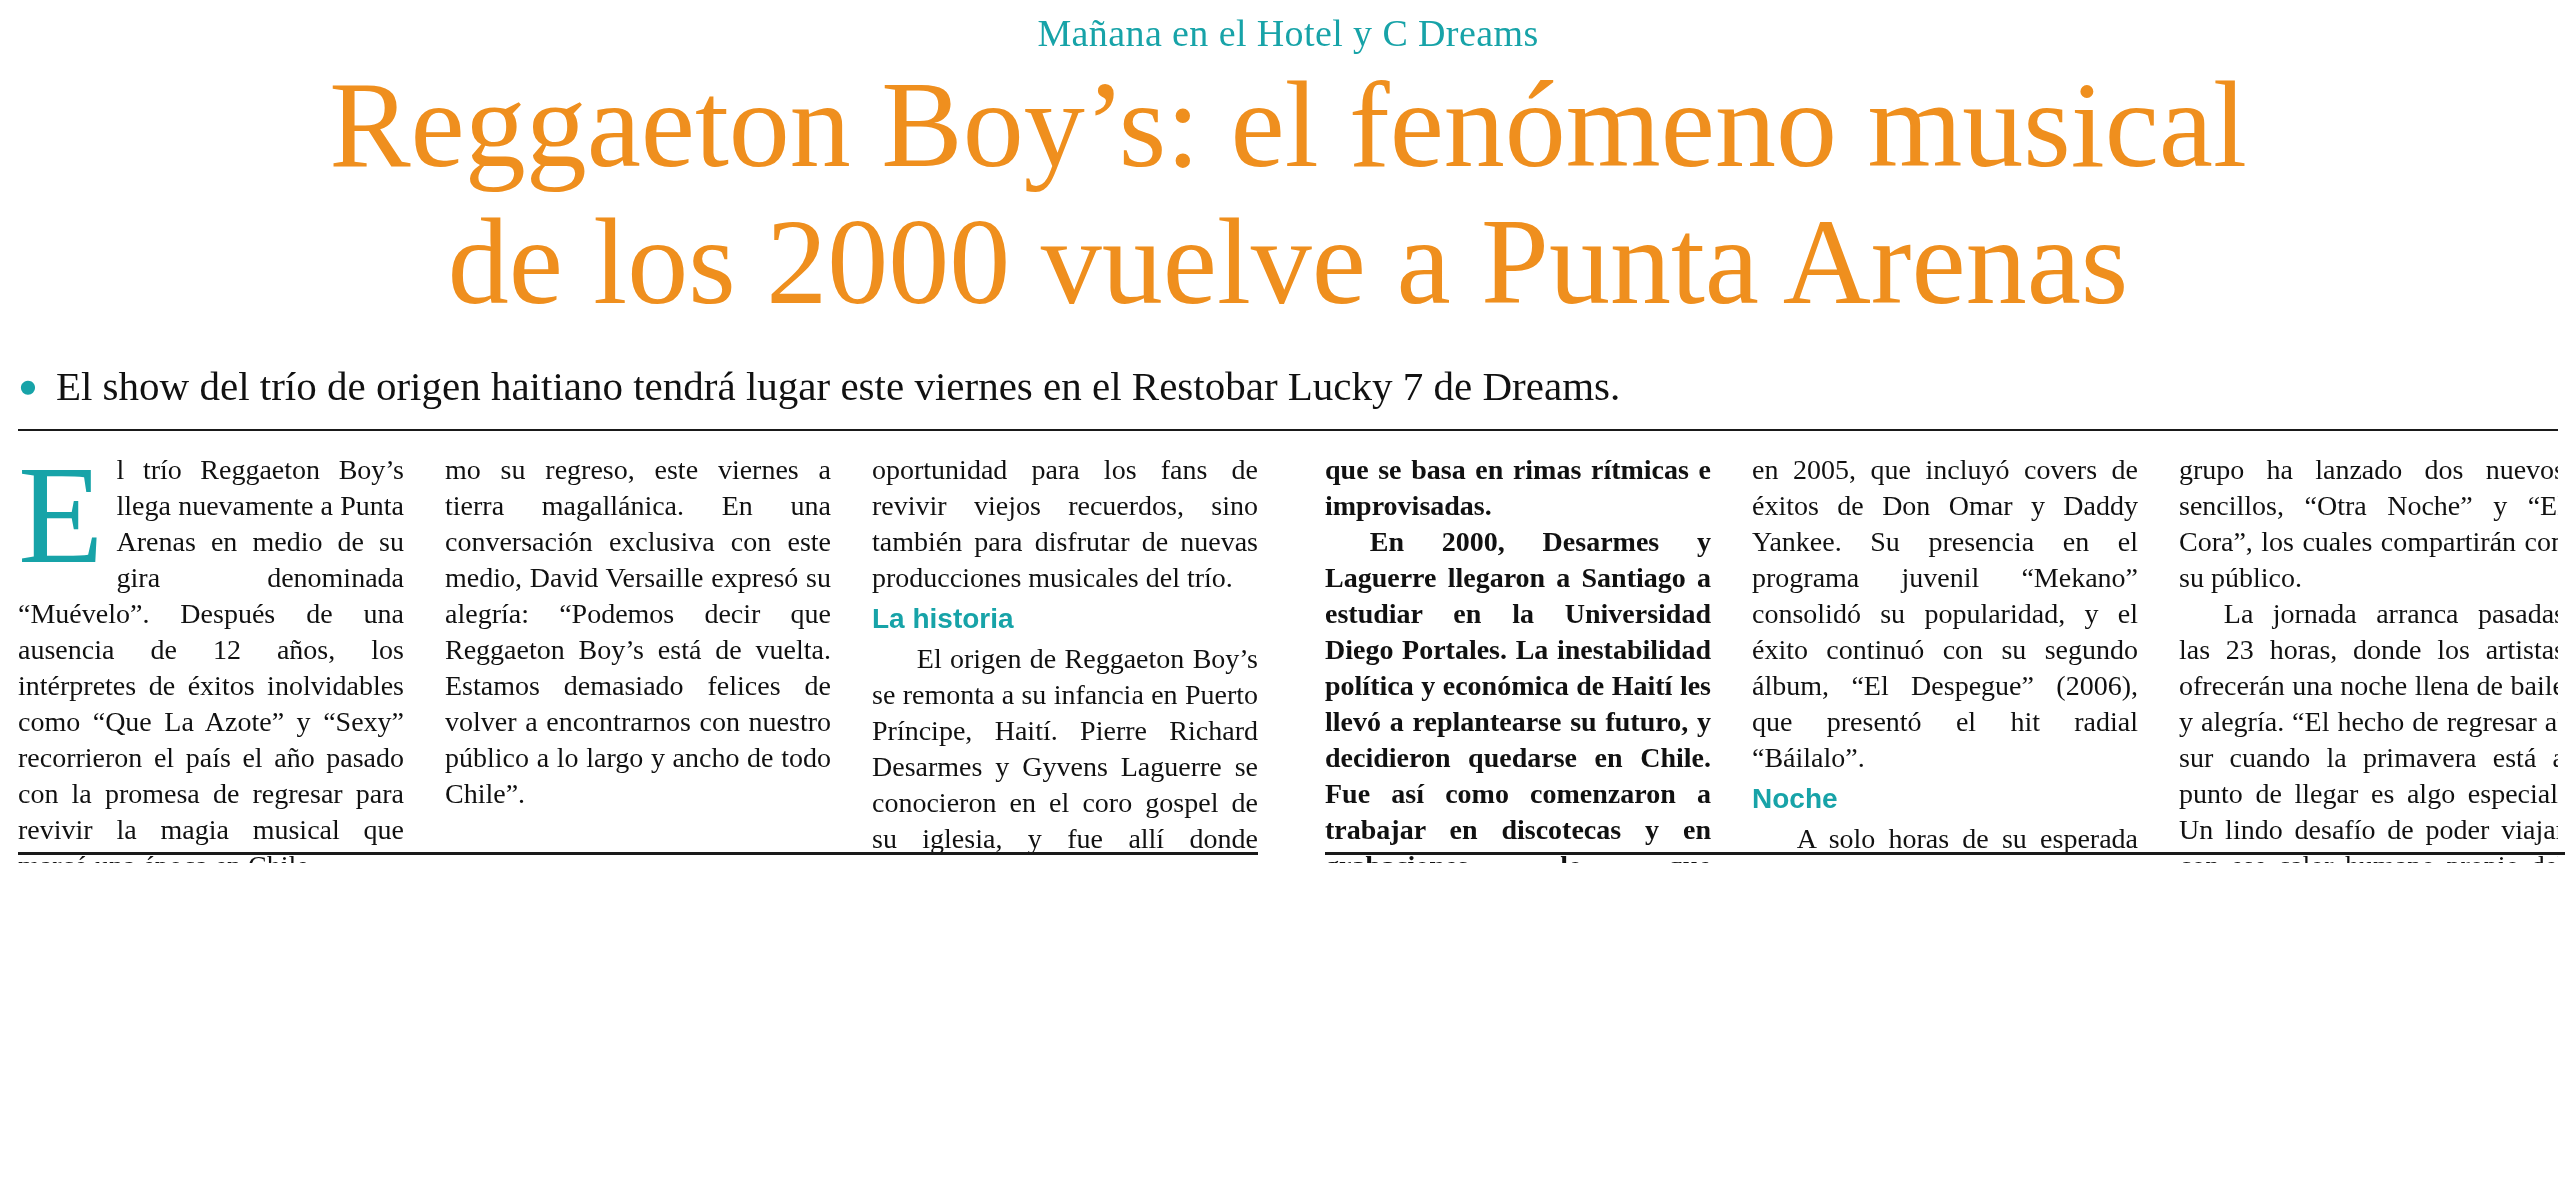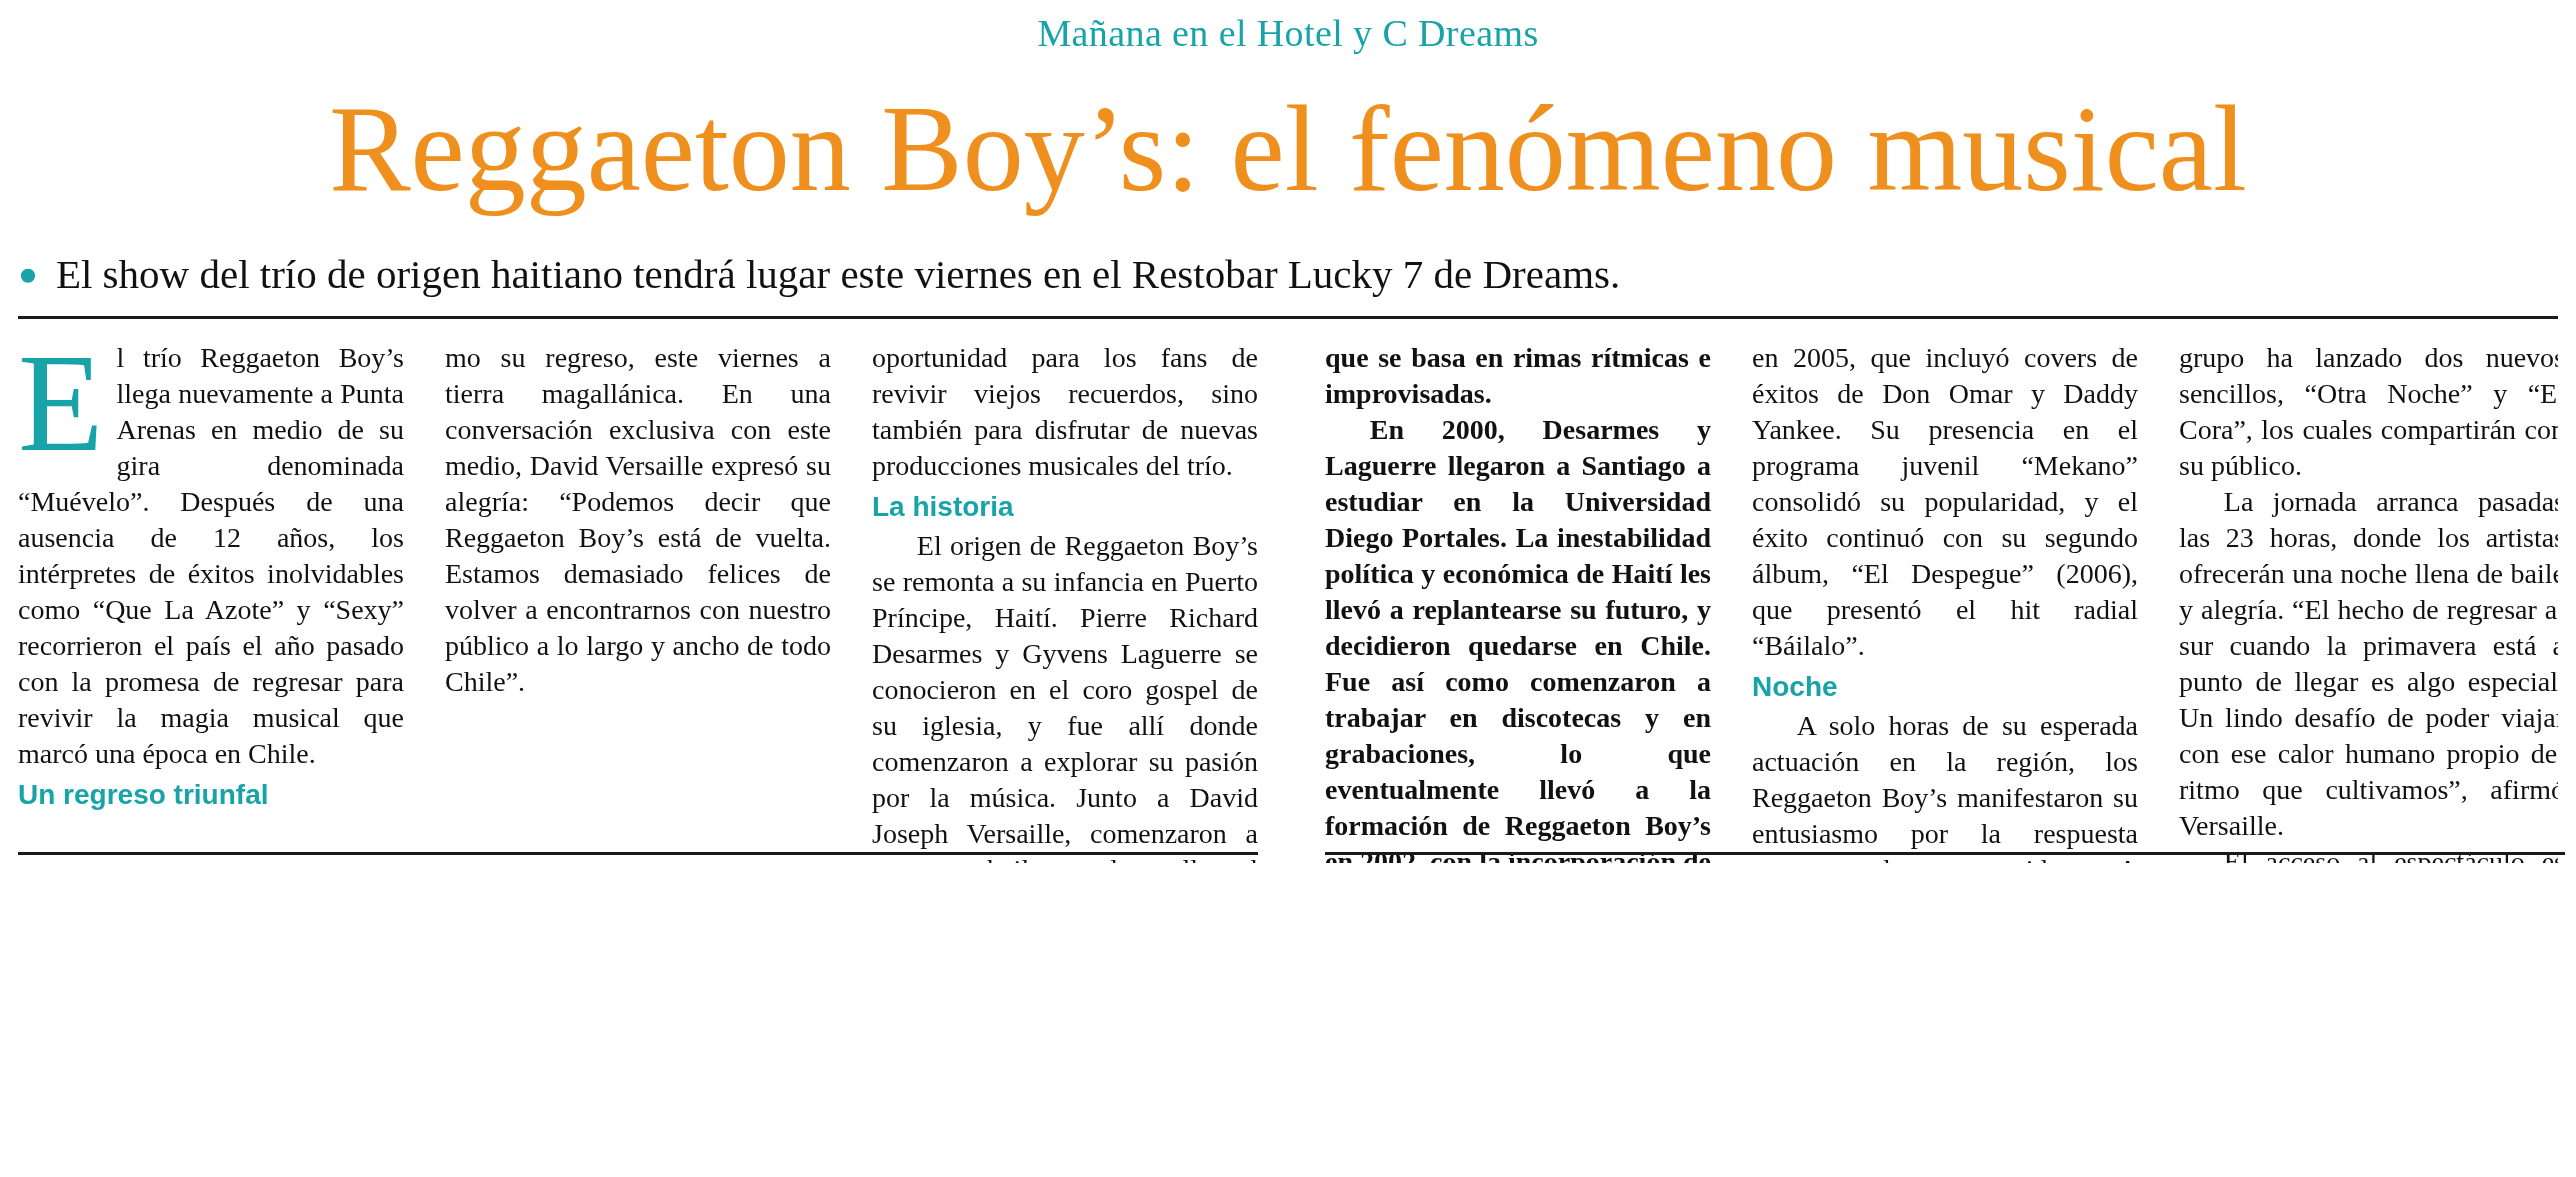--- a/index.html
+++ b/index.html
@@ -18,21 +18,21 @@
     overflow:hidden;
   }
   .kicker {
     text-align:center;
     color:var(--teal, #17a3a8);
     font-size:38px;
     line-height:1.2;
     letter-spacing:0.4px;
   }
   .headline {
-    margin-top:24px;
+    margin-top:0;
     text-align:center;
     color:var(--orange, #ef8f1e);
     font-size:122px;
     line-height:1.12;
     font-weight:normal;
   }
   .subhead-row {
     margin-top:34px;
     display:flex;
     align-items:center;
@@ -101,20 +101,21 @@
 </style>
 </head>
 <body>
 
 <div class="page">
 
   <div class="kicker">Mañana en el Hotel y C Dreams</div>
 
   <h1 class="headline">
     <div>Reggaeton Boy’s: el fenómeno musical</div>
+    <div>de los 2000 vuelve a Punta Arenas</div>
   </h1>
 
   <div class="subhead-row">
     <span class="bullet">●</span>
     <span>El show del trío de origen haitiano tendrá lugar este viernes en el Restobar Lucky 7 de Dreams.</span>
   </div>
 
   <div class="rule-full"></div>
 
   <div class="columns">

